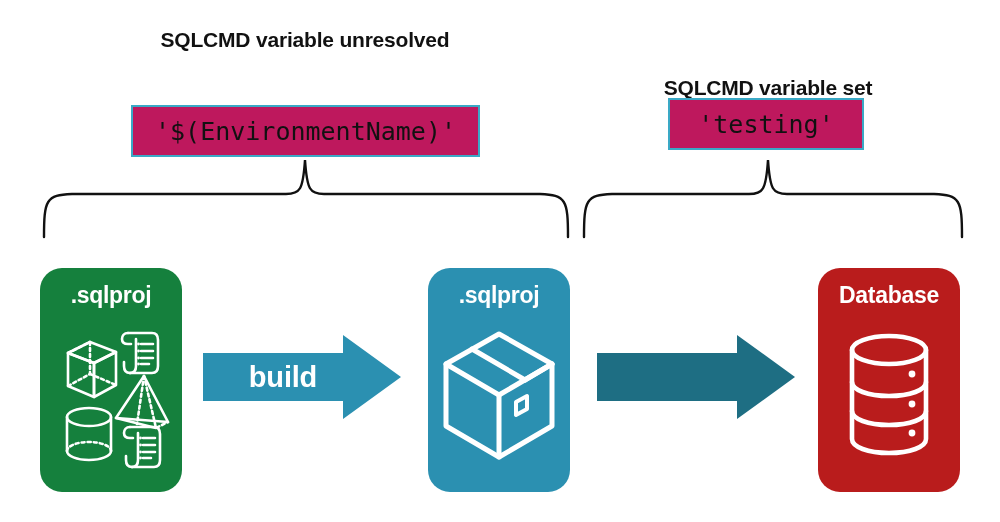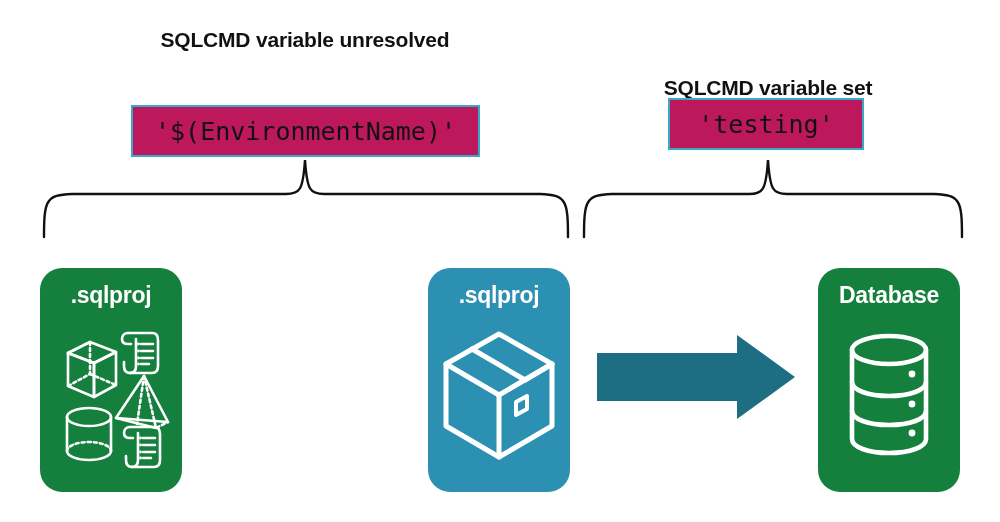--- a/index.html
+++ b/index.html
@@ -83,21 +83,21 @@
   }
   .artifact .artifact-art {
     position: absolute;
     left: 0;
     top: 46px;
     width: 142px;
     height: 170px;
   }
   .box-sqlproj  { left: 40px;  background: #15803d; }
   .box-dacpac   { left: 428px; background: #2B90B1; }
-  .box-database { left: 818px; background: #15803d; }
+  .box-database { left: 818px; background: #b91c1c; }
 
   
   .arrow-wrap {
     position: absolute;
     top: 335px;
     width: 198px;
     height: 84px;
   }
   .arrow-build  { left: 203px; }
   .arrow-deploy { left: 597px; }
@@ -239,20 +239,26 @@
         <path d="M 34 36 L 34 125 C 34 133, 50 139, 71 139 C 92 139, 108 133, 108 125 L 108 36"></path>
         <path d="M 34 68 C 34 76, 50 82, 71 82 C 92 82, 108 76, 108 68"></path>
         <path d="M 34 97 C 34 105, 50 111, 71 111 C 92 111, 108 105, 108 97"></path>
         <circle cx="94" cy="60" r="3.4" fill="#ffffff" stroke="none"></circle>
         <circle cx="94" cy="90" r="3.4" fill="#ffffff" stroke="none"></circle>
         <circle cx="94" cy="119" r="3.4" fill="#ffffff" stroke="none"></circle>
       </g>
     </svg>
   </div>
 
+  <div class="arrow-wrap arrow-build">
+    <svg viewBox="0 0 198 84">
+      <path d="M 0 18 L 140 18 L 140 0 L 198 42 L 140 84 L 140 66 L 0 66 Z" fill="#2B90B1"></path>
+    </svg>
+    <div class="arrow-label">build</div>
+  </div>
 
   <div class="arrow-wrap arrow-deploy">
     <svg viewBox="0 0 198 84">
       <path d="M 0 18 L 140 18 L 140 0 L 198 42 L 140 84 L 140 66 L 0 66 Z" fill="#1E6E83"></path>
     </svg>
   </div>
 
 </div>
 
 </body></html>

